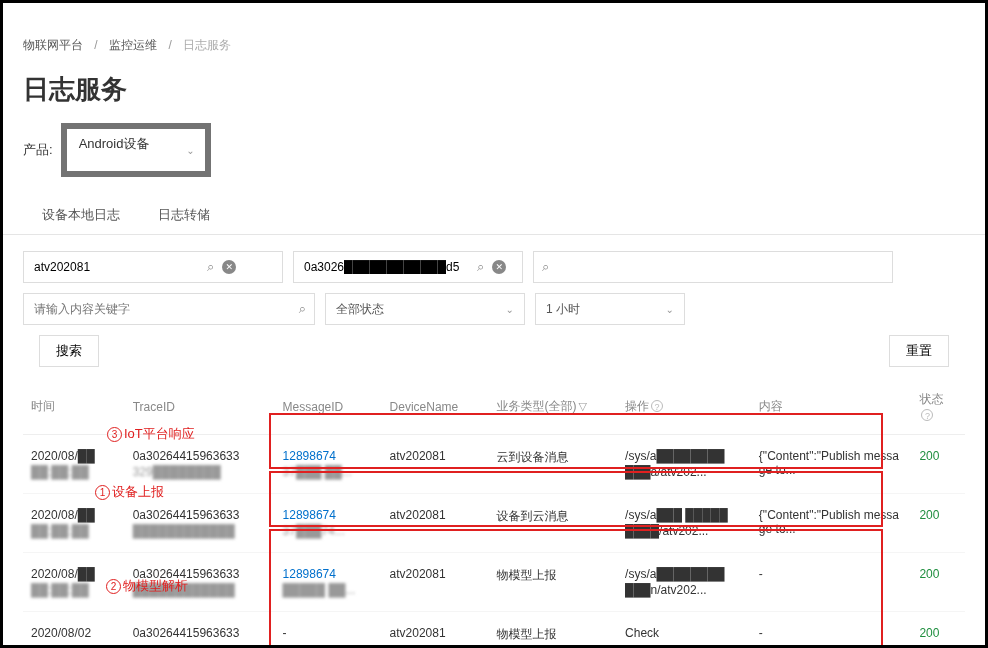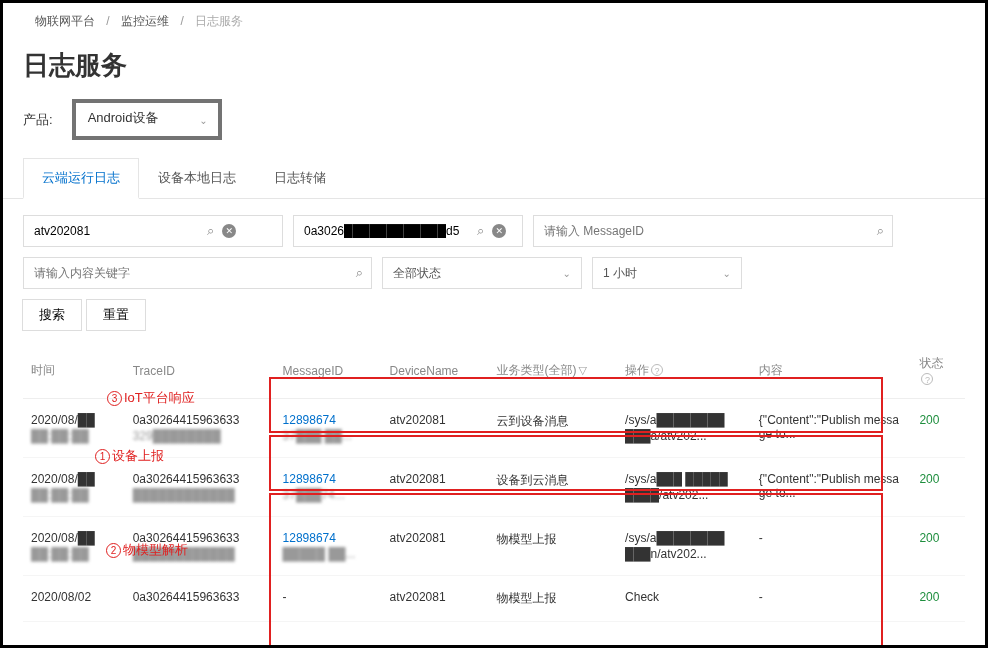--- a/index.html
+++ b/index.html
@@ -1,35 +1,35 @@
 <!DOCTYPE html>
 <html><head>
 <meta charset="utf-8">
 <style>
 * { box-sizing: border-box; margin: 0; padding: 0; }
 body { font-family: -apple-system, "PingFang SC", "Microsoft YaHei", sans-serif; font-size: 13px; color: #333; background: #fff; border: 3px solid #000; width: 988px; height: 648px; overflow: hidden; }
-.breadcrumb { padding: 10px 28px; font-size: 12px; color: #555; }
+.breadcrumb { padding: 10px 16px; font-size: 12px; color: #555; margin-top: 24px; }
 .breadcrumb span { margin: 0 4px; }
 .breadcrumb .sep { color: #999; }
 .breadcrumb .current { color: #aaa; }
 h1 { font-size: 26px; font-weight: 600; padding: 8px 20px 16px; }
 .product-row { display: flex; align-items: center; padding: 0 20px 18px; gap: 8px; }
-.product-select { border: 4px solid #737373; padding: 6px 28px 9px 12px; position: relative; min-width: 150px; cursor: pointer; margin-left: 11px; }
+.product-select { border: 6px solid #737373; padding: 6px 28px 18px 12px; position: relative; min-width: 150px; cursor: pointer; }
 .product-select .chev { position: absolute; right: 10px; top: 50%; transform: translateY(-50%); color: #999; font-size: 10px; }
 .tabs { display: flex; border-bottom: 1px solid #e5e5e5; padding: 0 20px; }
 .tab { padding: 10px 18px; font-size: 13px; cursor: pointer; border: 1px solid transparent; border-bottom: none; color: #555; }
 .tab.active { color: #0070cc; border-color: #e5e5e5; border-bottom: 2px solid #fff; margin-bottom: -1px; background: #fff; font-weight: 500; }
 .filters { padding: 16px 20px 10px; display: flex; flex-wrap: wrap; gap: 10px; }
 .input-wrap { position: relative; border: 1px solid #ddd; display: flex; align-items: center; background: #fff; height: 32px; }
 .input-wrap input { border: none; outline: none; padding: 0 10px; font-size: 12px; height: 100%; background: transparent; }
 .input-wrap .icon-right { padding: 0 8px; color: #888; cursor: pointer; font-size: 13px; }
 .input-wrap .clear { background: #888; color: #fff; border-radius: 50%; width: 14px; height: 14px; display: inline-flex; align-items: center; justify-content: center; font-size: 9px; margin-right: 8px; cursor: pointer; }
 .select-wrap { border: 1px solid #ddd; height: 32px; display: flex; align-items: center; padding: 0 10px; cursor: pointer; position: relative; min-width: 120px; color: #555; font-size: 12px; }
 .select-wrap .chev { position: absolute; right: 10px; color: #999; font-size: 10px; }
-.btn-row { padding: 0 19px 12px; display: flex; gap: 4px; }
+.btn-row { padding: 0 36px 12px; display: flex; gap: 22px; justify-content: space-between; }
 .btn { border: 1px solid #ddd; background: #fff; padding: 6px 16px; font-size: 13px; cursor: pointer; }
 .table-wrap { padding: 0 20px; position: relative; }
 table { width: 100%; border-collapse: collapse; font-size: 12px; table-layout: fixed; }
 th { text-align: left; padding: 12px 8px; color: #888; font-weight: normal; border-bottom: 1px solid #eee; }
 td { padding: 14px 8px; border-bottom: 1px solid #f5f5f5; vertical-align: top; color: #333; word-break: break-all; }
 td .sub { color: #999; filter: blur(1.5px); display: block; margin-top: 2px; }
 .msgid-link { color: #0070cc; cursor: pointer; }
 .status-ok { color: #1e8e3e; }
 .filter-icon { font-size: 11px; color: #999; margin-left: 2px; }
 .help-icon { display: inline-block; width: 12px; height: 12px; border: 1px solid #bbb; border-radius: 50%; color: #bbb; font-size: 9px; line-height: 12px; text-align: center; margin-left: 2px; }
@@ -52,41 +52,39 @@
 
 <div class="product-row">
   <span>产品:</span>
   <div class="product-select">
     <span>Android设备</span>
     <span class="chev">⌄</span>
   </div>
 </div>
 
 <div class="tabs">
-  <div class="tab active">云端运行日志</div>
   <div class="tab">设备本地日志</div>
   <div class="tab">日志转储</div>
 </div>
 
 <div class="filters">
   <div class="input-wrap" style="width:260px">
     <input value="atv202081" style="">
     <span class="icon-right">⌕</span>
     <span class="clear">✕</span>
   </div>
   <div class="input-wrap" style="width:230px">
     <input value="0a3026████████████d51a" style="">
     <span class="icon-right">⌕</span>
     <span class="clear">✕</span>
   </div>
   <div class="input-wrap" style="width:360px">
-    <input style="width: 100%;" placeholder="请输入 MessageID">
     <span class="icon-right">⌕</span>
   </div>
-  <div class="input-wrap" style="width:349px">
+  <div class="input-wrap" style="width:292px">
     <input style="width: 100%;" placeholder="请输入内容关键字">
     <span class="icon-right">⌕</span>
   </div>
   <div class="select-wrap" style="width:200px">
     <span>全部状态</span>
     <span class="chev">⌄</span>
   </div>
   <div class="select-wrap" style="width:150px">
     <span>1 小时</span>
     <span class="chev">⌄</span>

